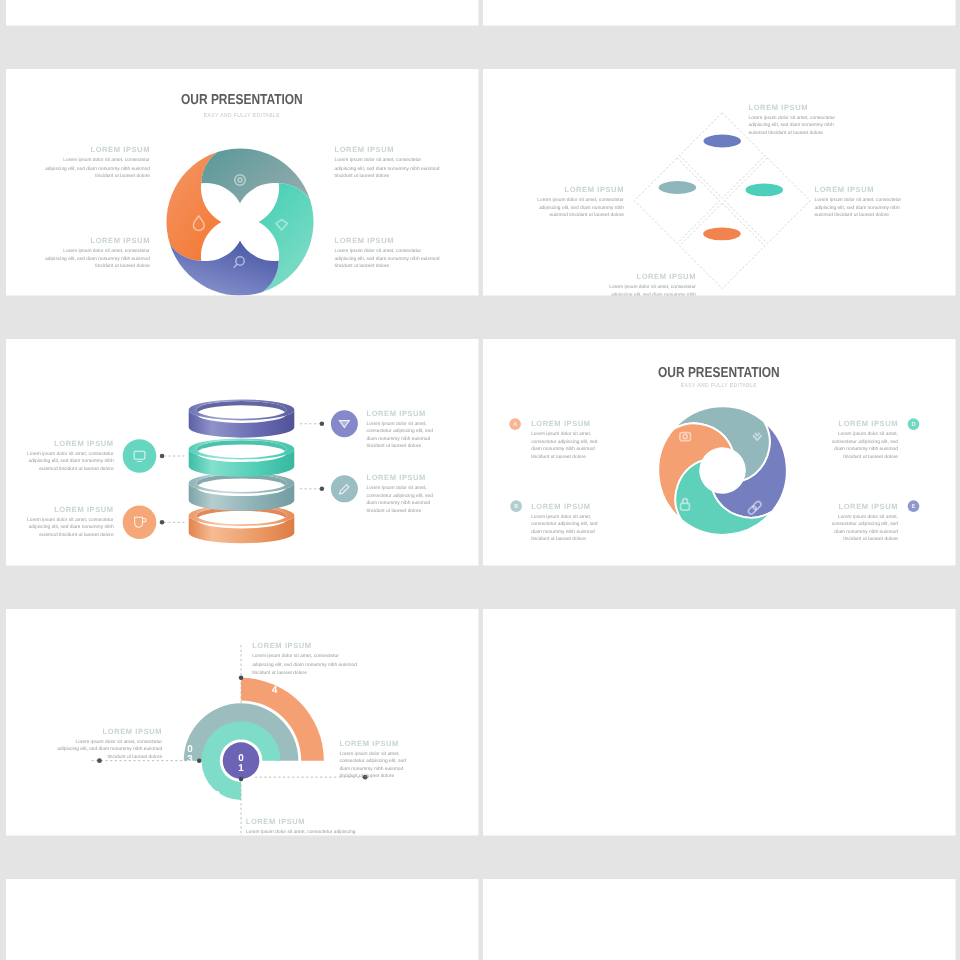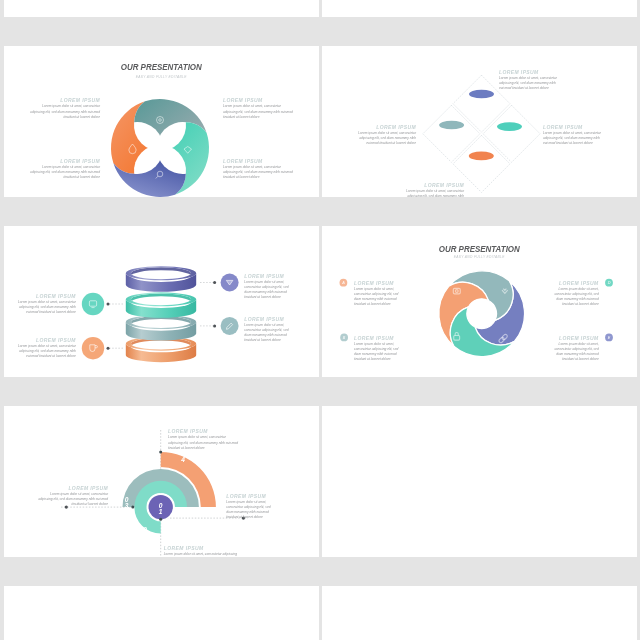--- a/index.html
+++ b/index.html
@@ -2,21 +2,21 @@
 <html><head>
 <meta charset="utf-8">
 <title>Presentation Infographic Templates</title>
 <style>
   html,body{margin:0;padding:0;background:#ffffff;}
   body{width:640px;height:640px;overflow:hidden;
        font-family:"Liberation Sans",sans-serif;}
   #page{position:absolute;left:0;top:0;width:640px;height:640px;overflow:hidden;background:#e4e4e4;}
   .grid{position:absolute;left:0;top:-134px;width:640px;height:910px;}
   .row{position:absolute;left:0;width:640px;height:180px;}
-  .slide{position:absolute;top:0;width:314.5px;height:151px;background:#fff;overflow:hidden;font-style:italic;}
+  .slide{position:absolute;top:0;width:314.5px;height:151px;background:#fff;overflow:hidden;}
   .slide.left{left:4px;}
   .slide.right{left:322px;}
   .ttl{position:absolute;width:100%;text-align:center;color:#5b5c5e;
        font-size:9.6px;font-weight:bold;letter-spacing:0;line-height:1;
        transform:scaleX(.83);}
   .sub{position:absolute;width:100%;text-align:center;color:#c2c7ca;
        font-size:3.9px;letter-spacing:.35px;line-height:1;transform:scaleX(.85);}
   .lbl{position:absolute;color:#c7d3d4;font-size:5px;font-weight:bold;letter-spacing:.4px;white-space:nowrap;line-height:1;}
   .bdy{position:absolute;color:#949699;font-size:3.25px;line-height:1.55;}
   .r{text-align:right;}

